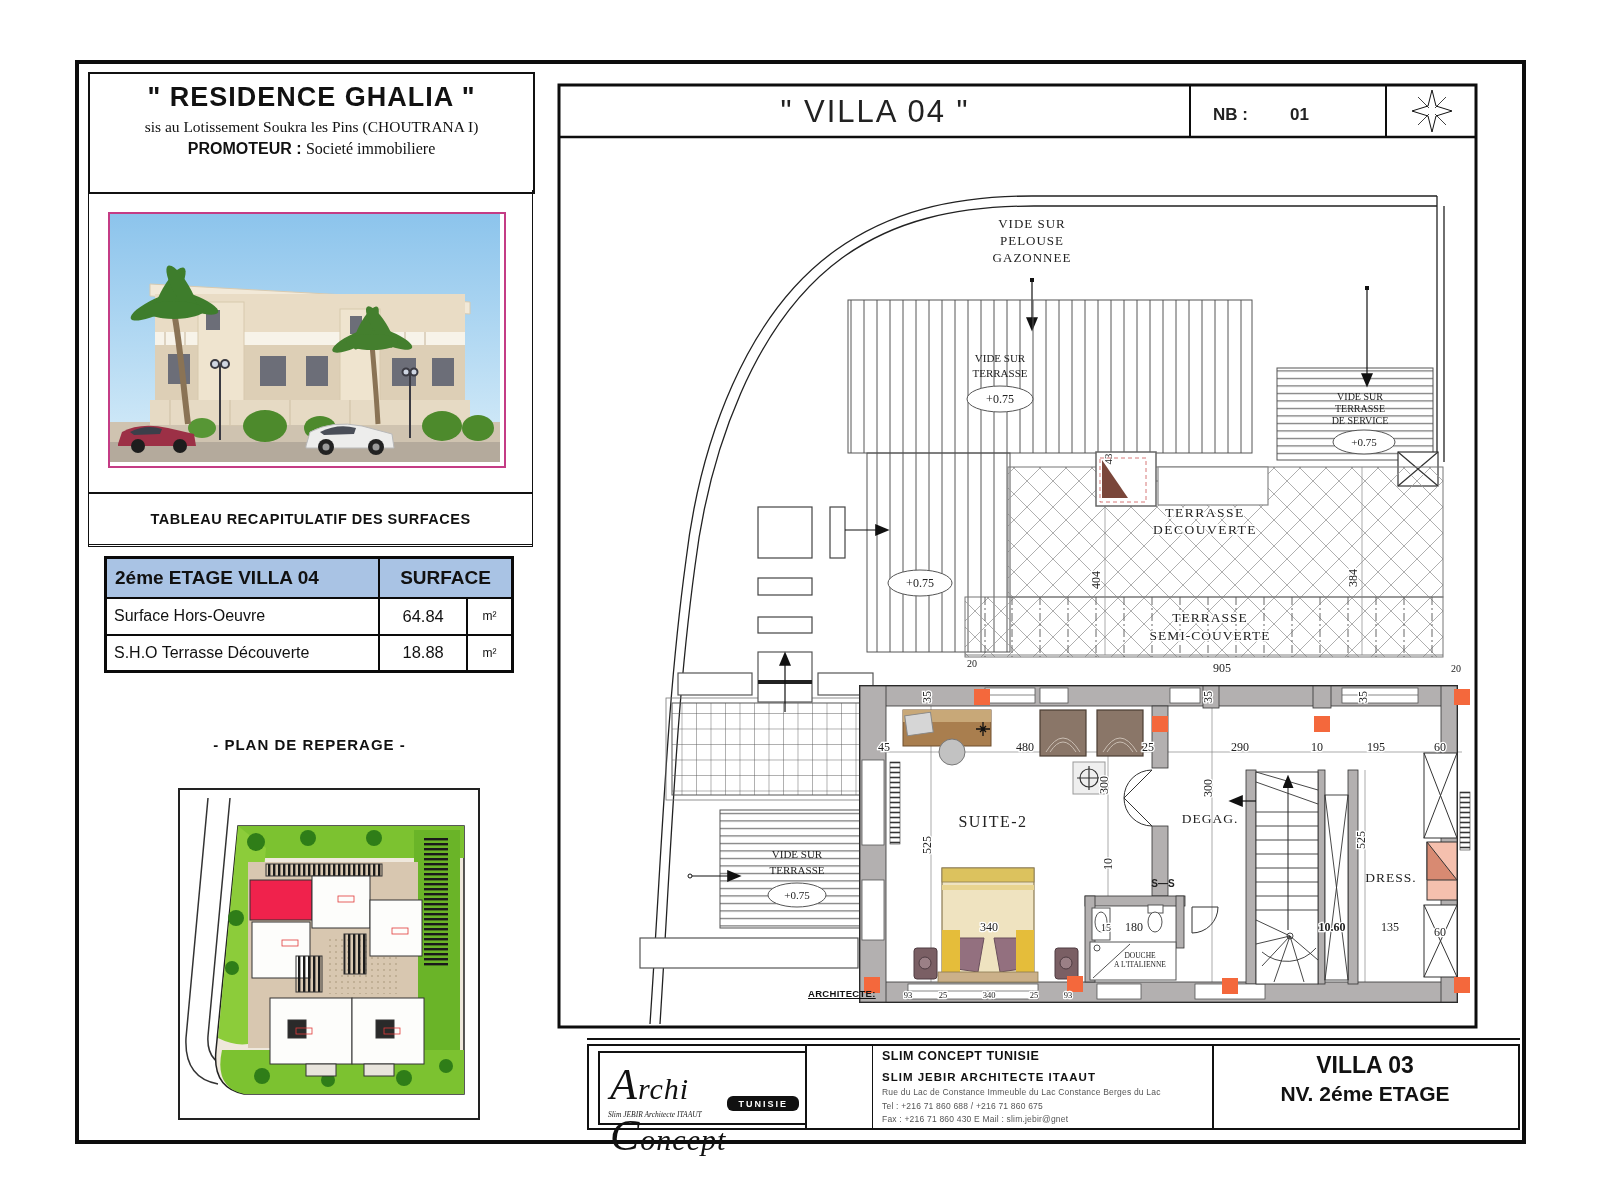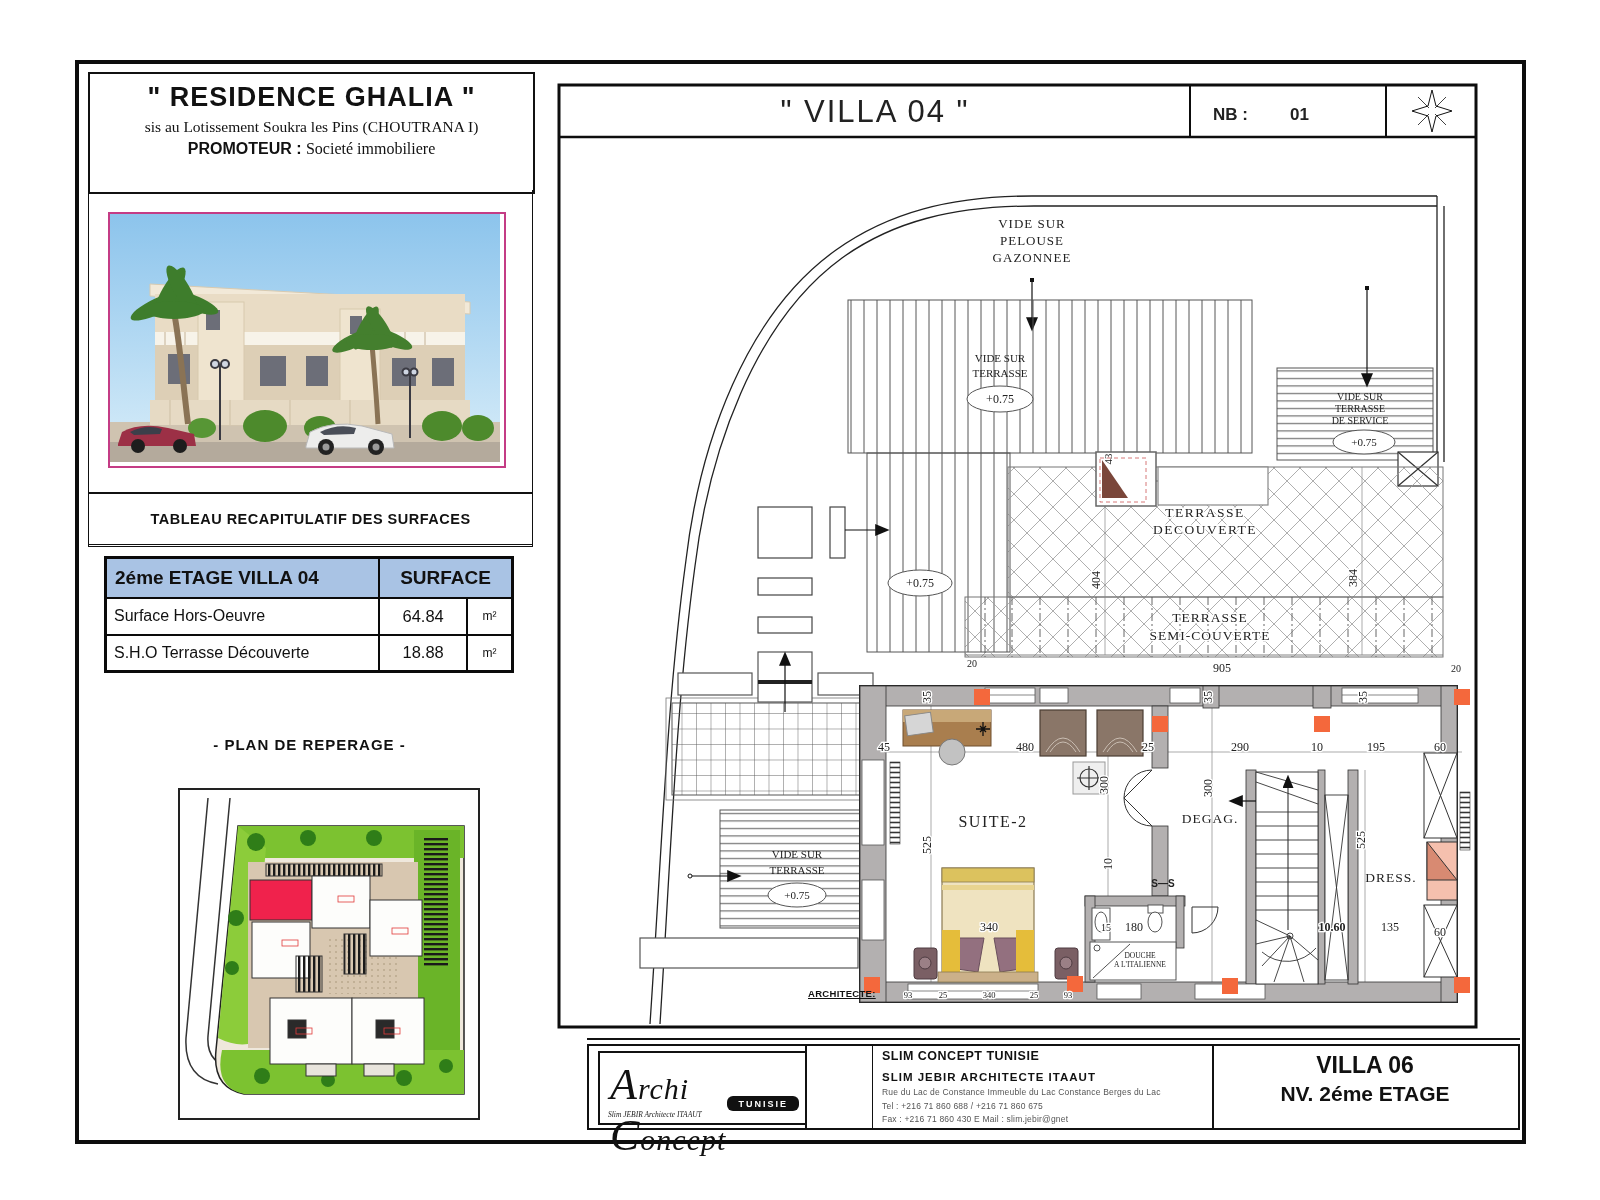--- a/index.html
+++ b/index.html
@@ -619,17 +619,17 @@
 
   <div class="abs info">
     <div class="l1">SLIM CONCEPT TUNISIE</div>
     <div class="l2">SLIM JEBIR ARCHITECTE ITAAUT</div>
     <div class="sm">Rue du Lac de Constance  Immeuble du Lac Constance Berges du Lac</div>
     <div class="sm">Tel : +216 71 860 688 / +216 71 860 675</div>
     <div class="sm">Fax : +216 71 860 430    E Mail : slim.jebir@gnet</div>
   </div>
 
   <div class="abs draw-title">
-    <div class="t1">VILLA 06</div>
+    <div class="t1">VILLA 03</div>
     <div class="t2">NV. 2éme ETAGE</div>
   </div>
 
 </div>
 
 </body></html>

